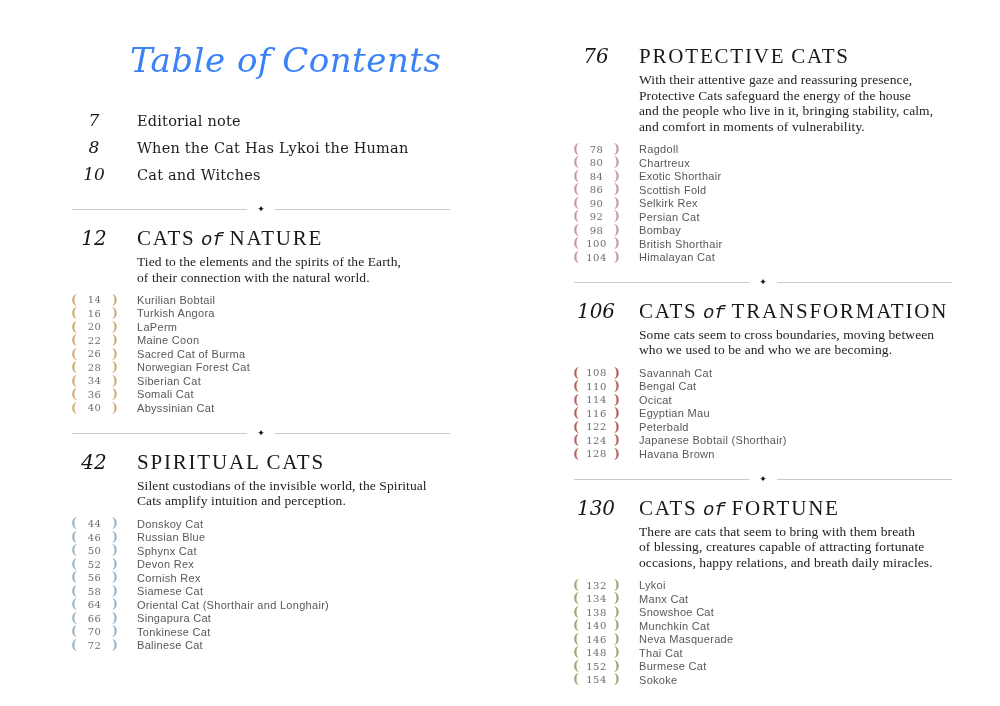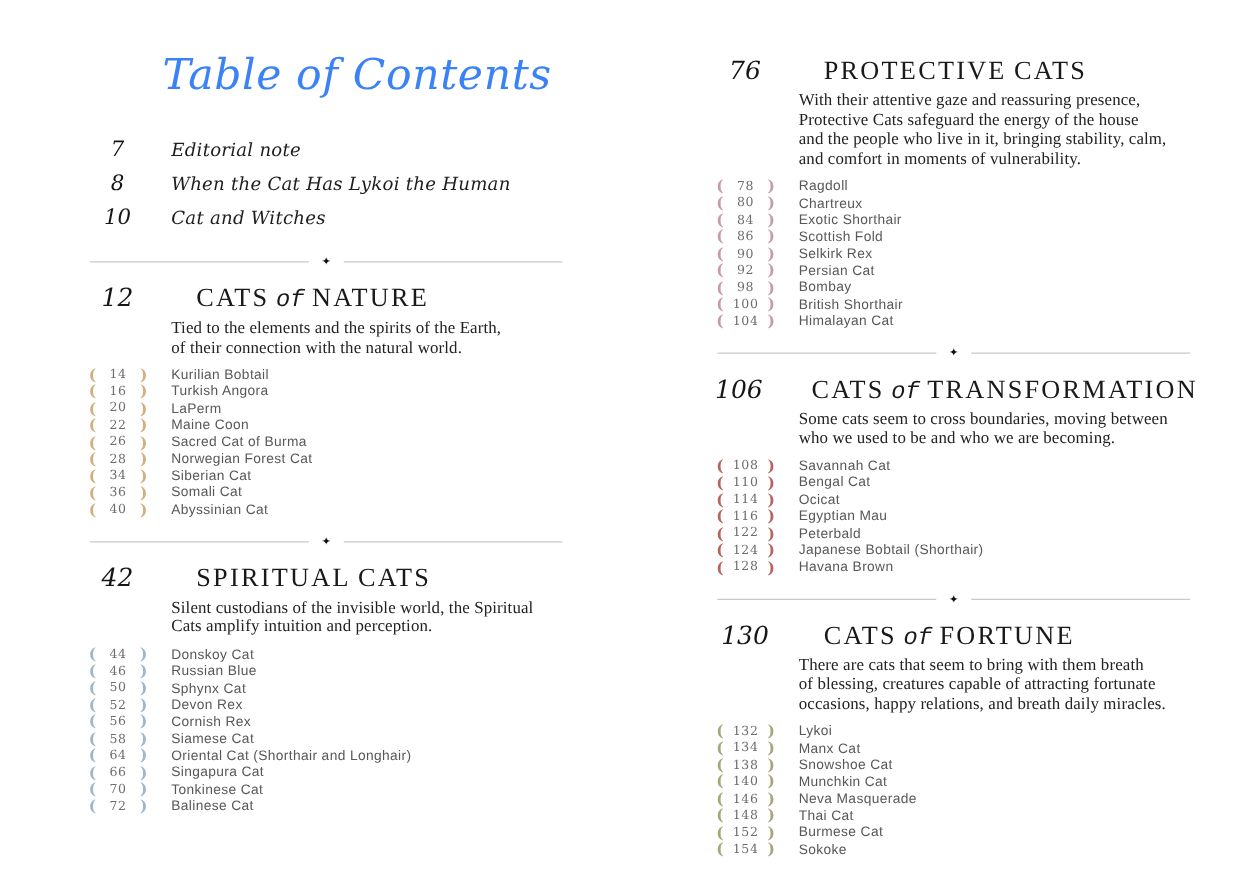--- a/index.html
+++ b/index.html
@@ -23,31 +23,31 @@
 
   .front-matter { margin-top: 30px; }
   .fm-row { display: flex; align-items: baseline; height: 27px; }
   .fm-num {
     width: 48px; text-align: center;
     font-family: "DejaVu Serif", serif; font-style: italic;
     font-size: 17px; color: #161616;
   }
   .fm-label {
     margin-left: 19px;
-    font-family: "DejaVu Serif", serif; font-style: italic;
+    font-family: "DejaVu Serif", serif; 
     font-size: 14.5px; color: #1d1d1d; letter-spacing: 0.2px;
   }
 
   .divider { display: flex; align-items: center; margin: 14px 2px 0 2px; }
   .dline { flex: 1; height: 1px; background: #c9c9c9; }
   .dglyph { margin: 0 10px; font-size: 9px; color: #111; line-height: 1; }
 
   .sec { margin-top: 12px; }
   .col.right > .sec:first-child { margin-top: 44px; }
-  .sec-head { display: flex; align-items: baseline; gap: 20px; }
+  .sec-head { display: flex; align-items: baseline; }
   .sec-num {
     width: 48px; text-align: center;
     font-family: "DejaVu Serif", serif; font-style: italic;
     font-size: 20px; color: #161616;
   }
   .sec-title {
     margin: 0 0 0 19px;
     font-family: "Liberation Serif", serif; font-weight: 500;
     font-size: 21px; letter-spacing: 1.8px; color: #191919;
     white-space: nowrap;

